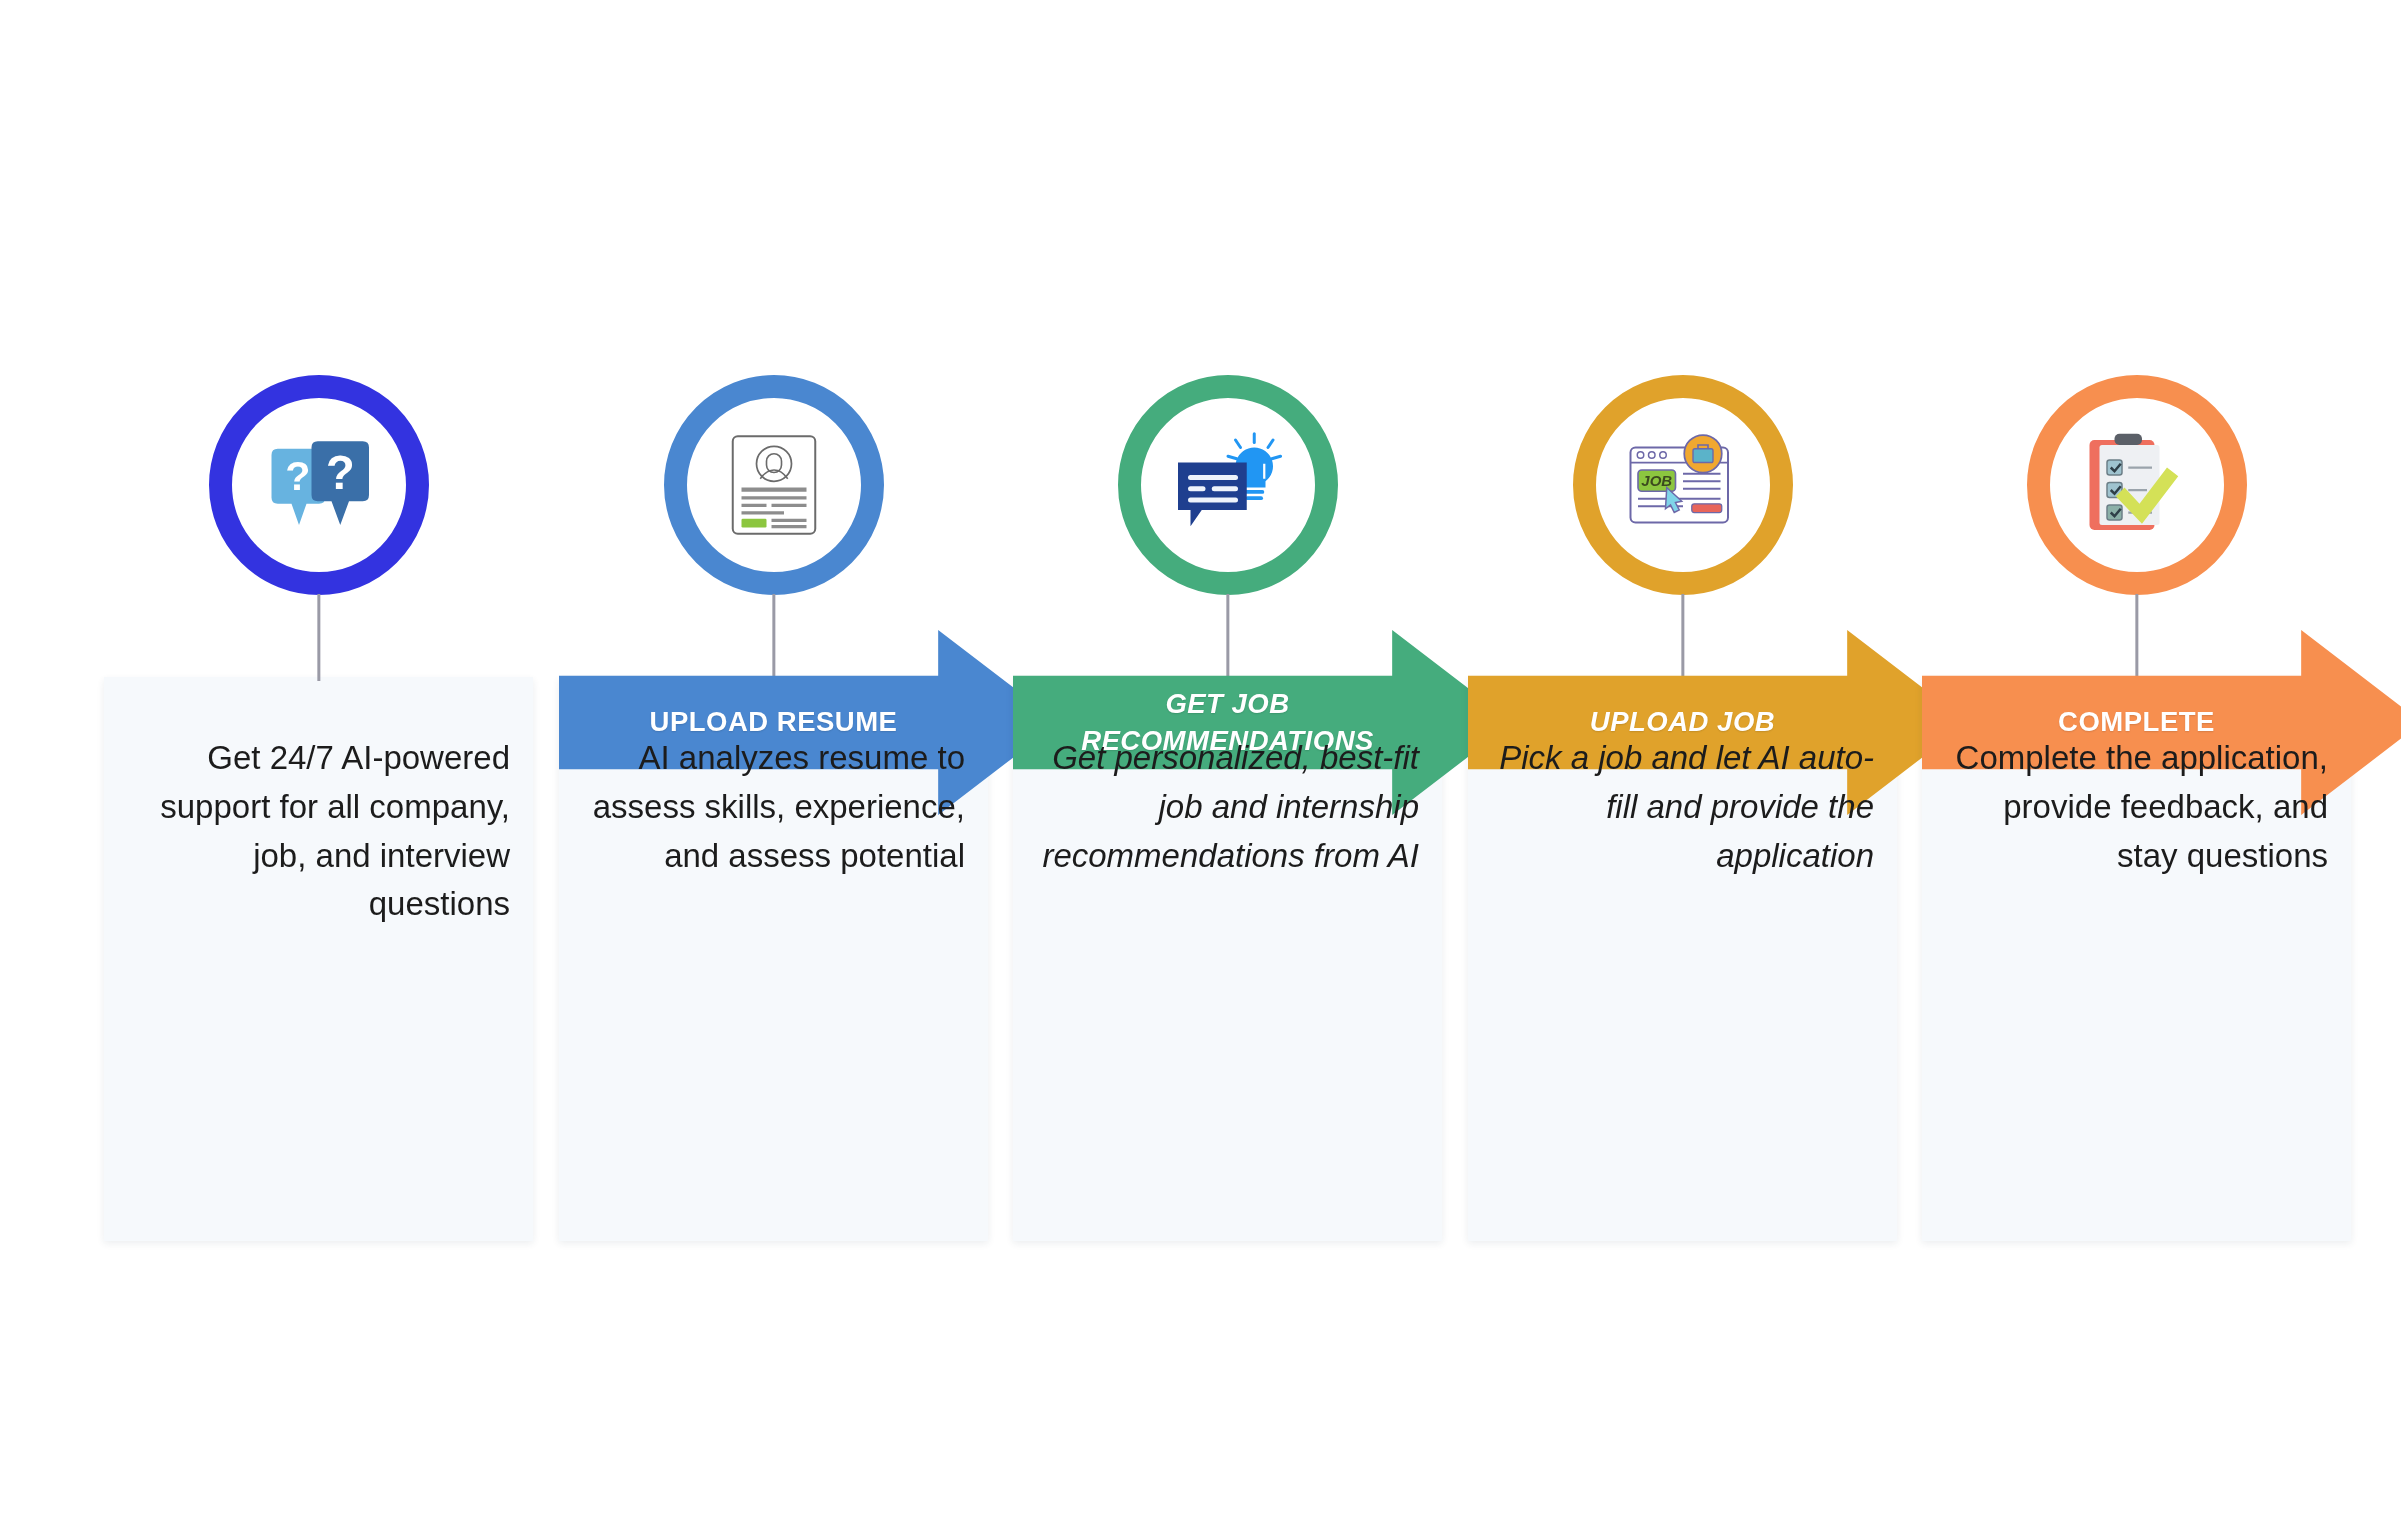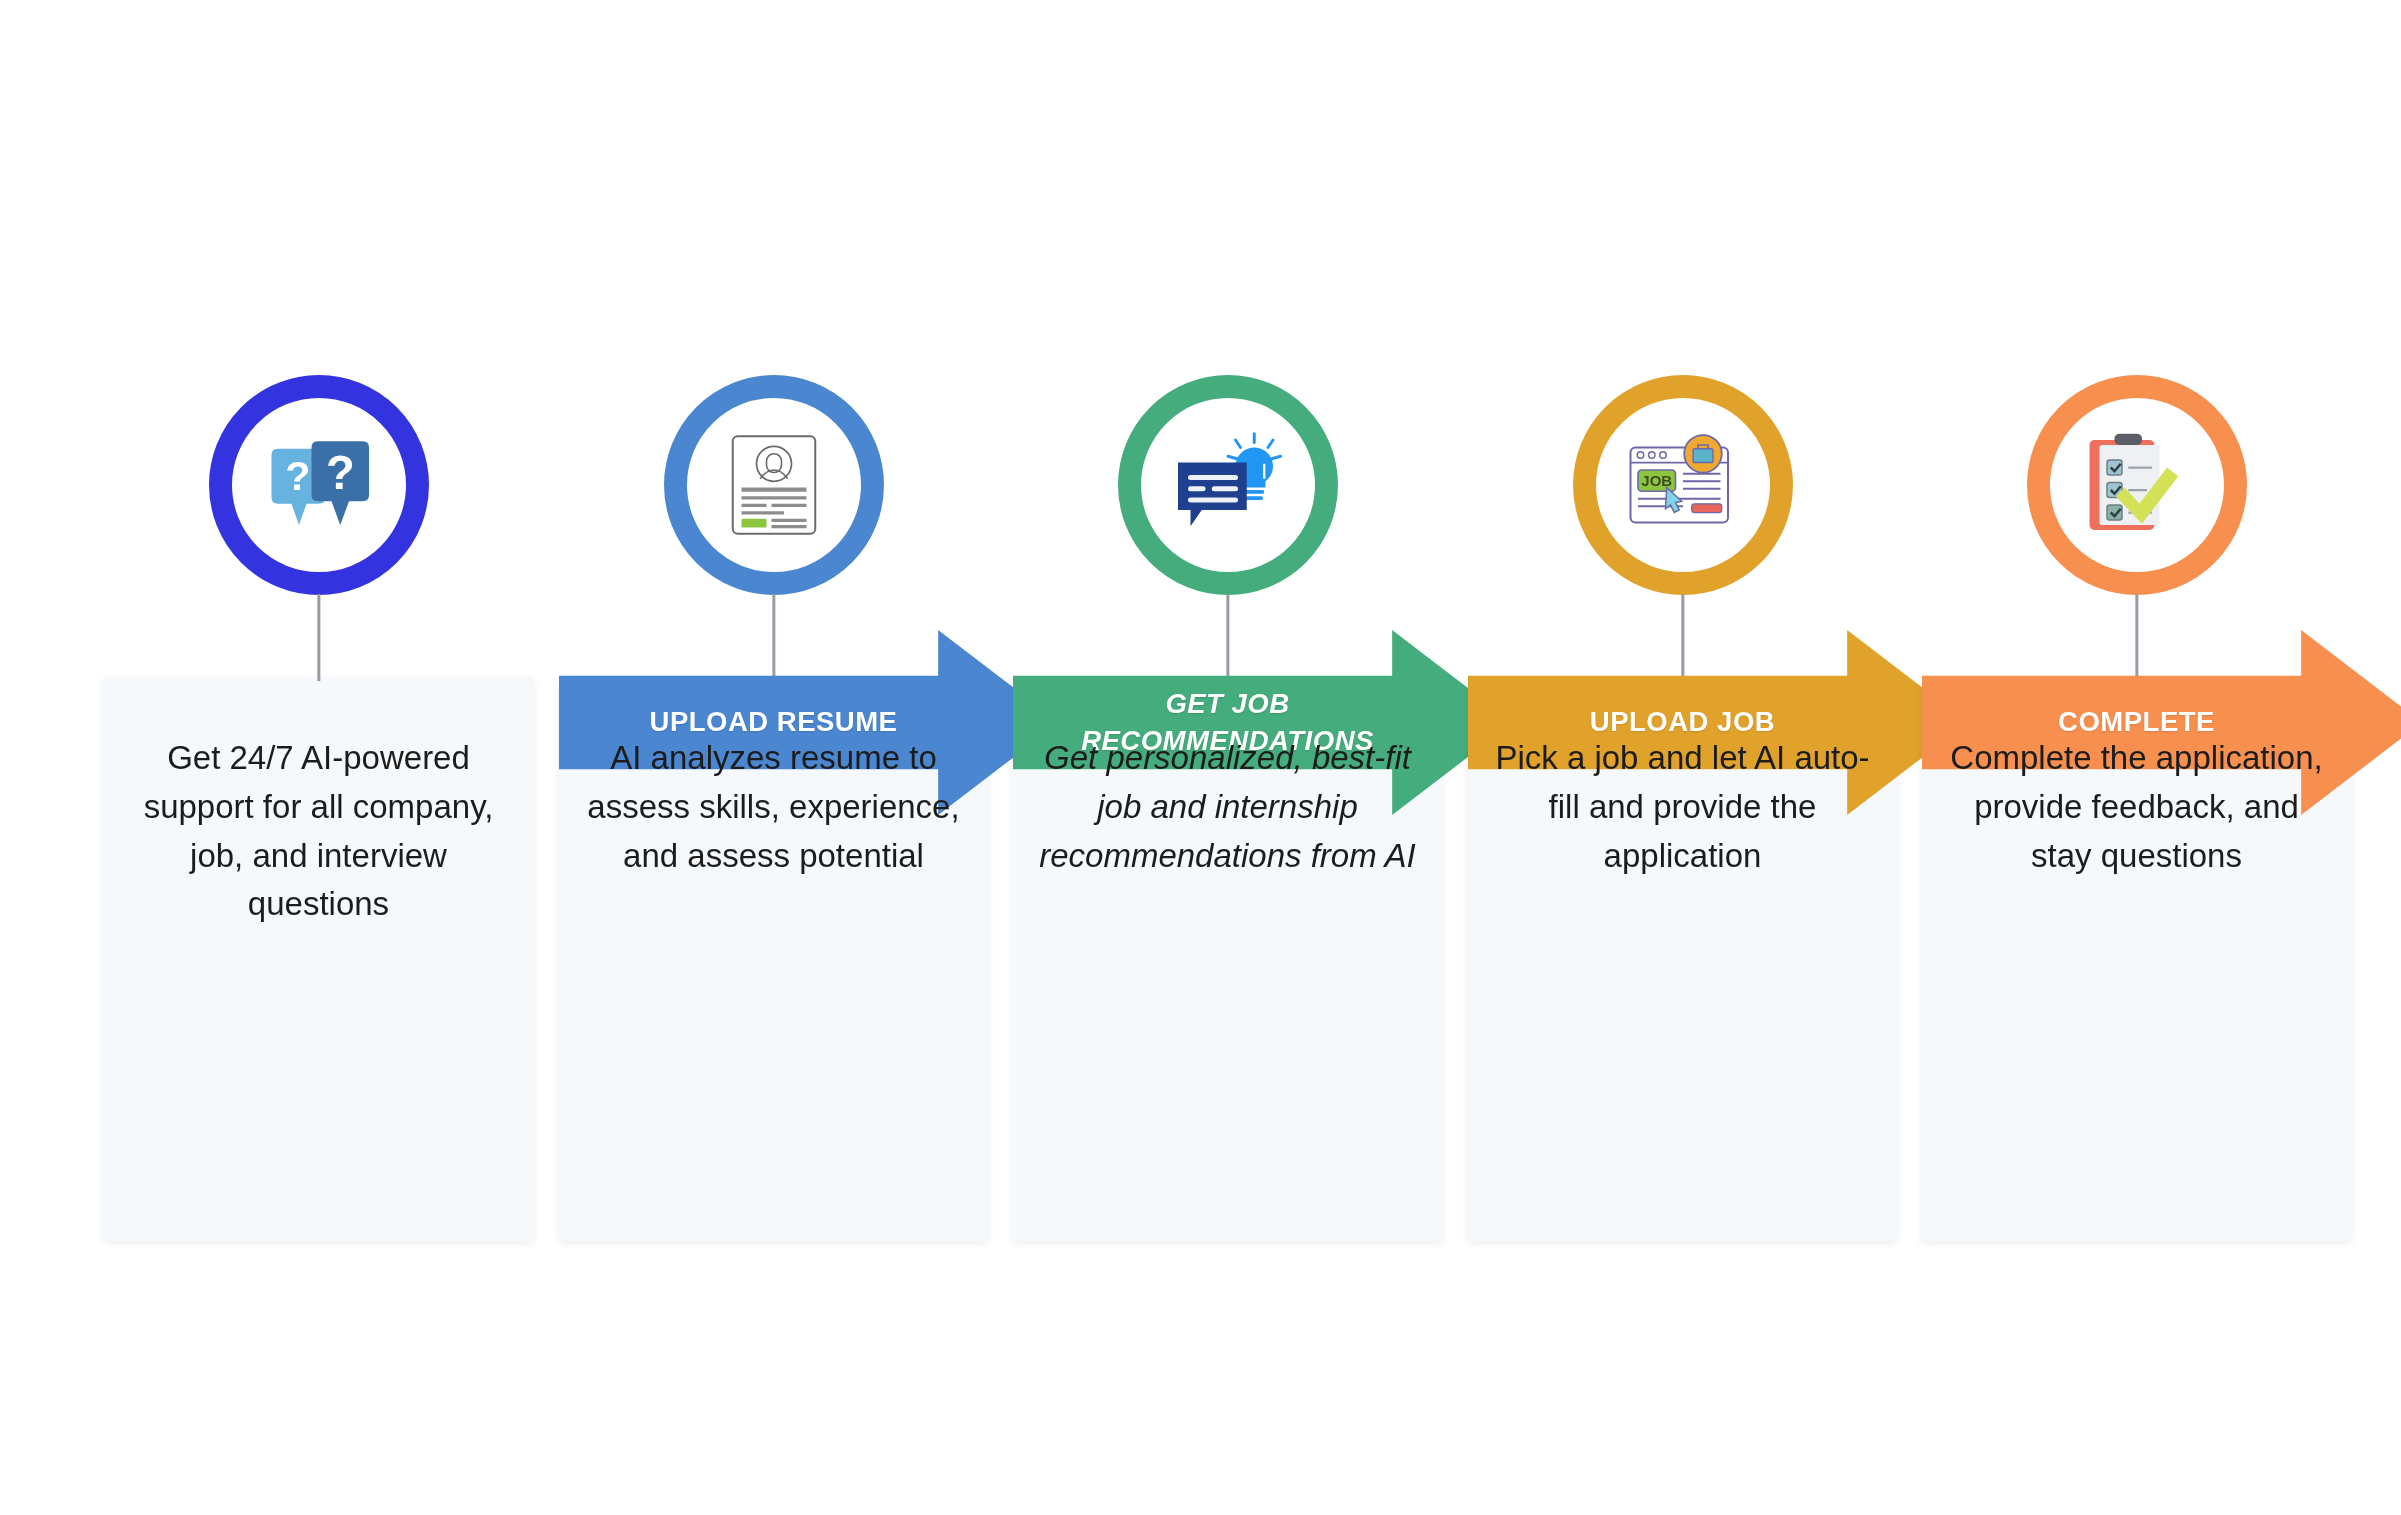--- a/index.html
+++ b/index.html
@@ -55,21 +55,21 @@
     text-align:center;
     color:#ffffff;font-weight:bold;font-size:27.5px;
     letter-spacing:0.5px;line-height:1.32;
     text-shadow:0 0.8px 1.7px rgba(0,0,0,.13);
     padding:0 10px;box-sizing:border-box;
   }
 
   
   .body-text{
     position:absolute;left:23px;top:734px;width:383px;
-    text-align:center;
+    text-align:right;
     font-size:33px;line-height:1.48;color:#1c1c1c;
   }
 </style>
 </head>
 <body>
 
 <div id="stage">
     <div class="step" style="left: 104px;">
       <div class="card" style="background: rgb(246, 249, 252);"></div>
       <div class="circle-wrap">
@@ -143,21 +143,21 @@
       </div>
       <div class="connector" style="background: rgb(154, 154, 166);"></div>
       <div class="arrow">
         <svg viewBox="0 0 630 222" preserveAspectRatio="none">
           <path d="M0 55 L455 55 L455 0 L600 111 L455 222 L455 167 L0 167 Z" fill="#45ac7d"></path>
         </svg>
         <div class="arrow-label">GET JOB RECOMMENDATIONS</div>
       </div>
       <div class="body-text">Get personalized, best-fit job and internship recommendations from AI</div>
     </div>
-    <div class="step" style="left: 1468px;">
+    <div class="step" style="left: 1468px; font-style: italic;">
       <div class="card" style="background: rgb(246, 249, 252);"></div>
       <div class="circle-wrap">
         <div class="ring" style="border: 23px solid rgb(224, 162, 43);"></div>
         <div class="icon-area">
           <svg viewBox="0 0 100 100">
         <rect x="8" y="20" width="78" height="60" rx="4" fill="#ffffff" stroke="#6d68a8" stroke-width="1.6"></rect>
         <line x1="8" y1="32" x2="86" y2="32" stroke="#6d68a8" stroke-width="1.4"></line>
         <circle cx="16" cy="26" r="2.6" fill="none" stroke="#6d68a8" stroke-width="1.2"></circle>
         <circle cx="25" cy="26" r="2.6" fill="none" stroke="#6d68a8" stroke-width="1.2"></circle>
         <circle cx="34" cy="26" r="2.6" fill="none" stroke="#6d68a8" stroke-width="1.2"></circle>

